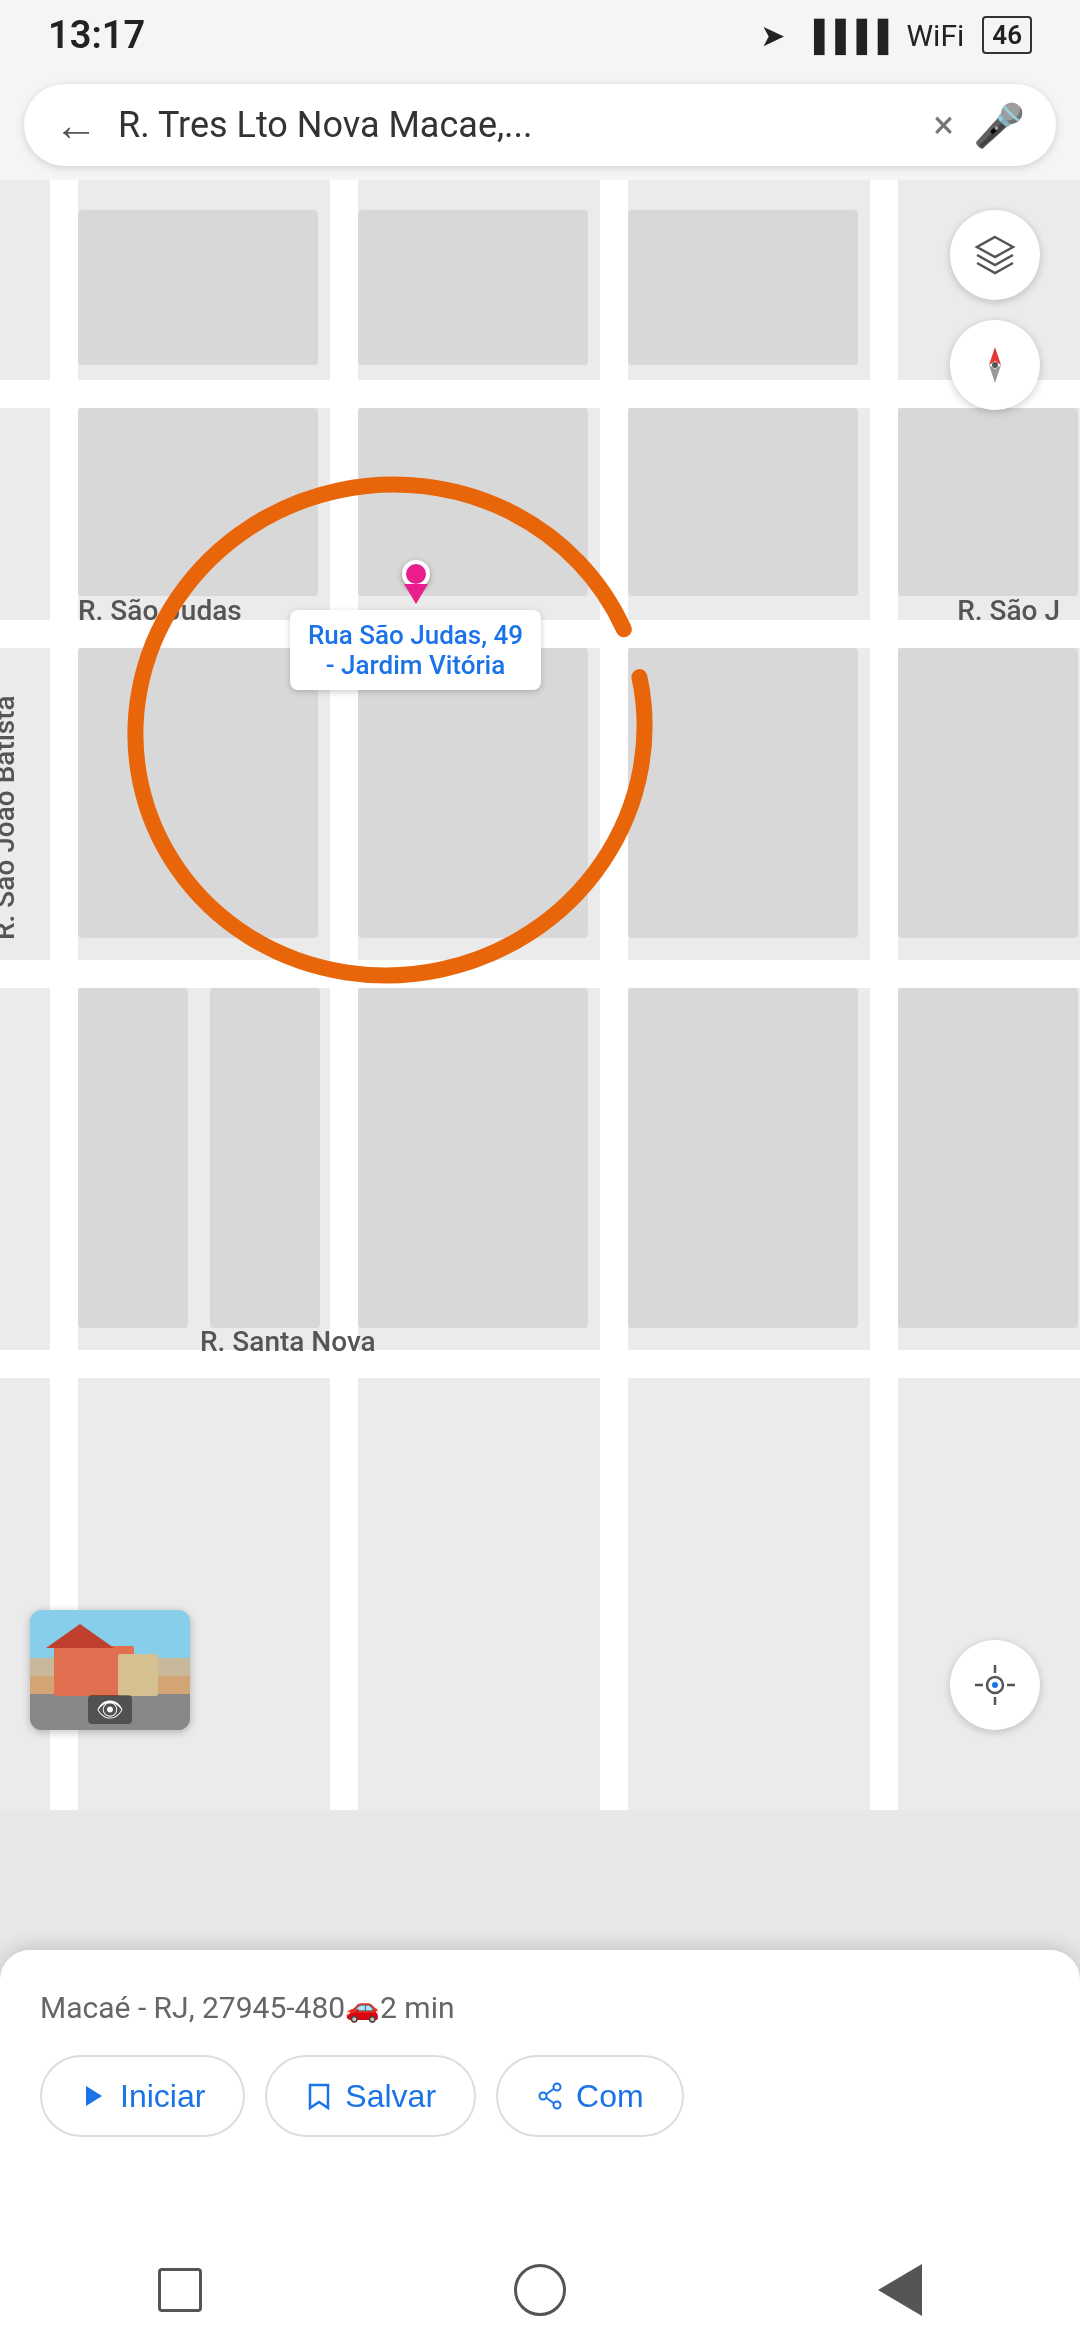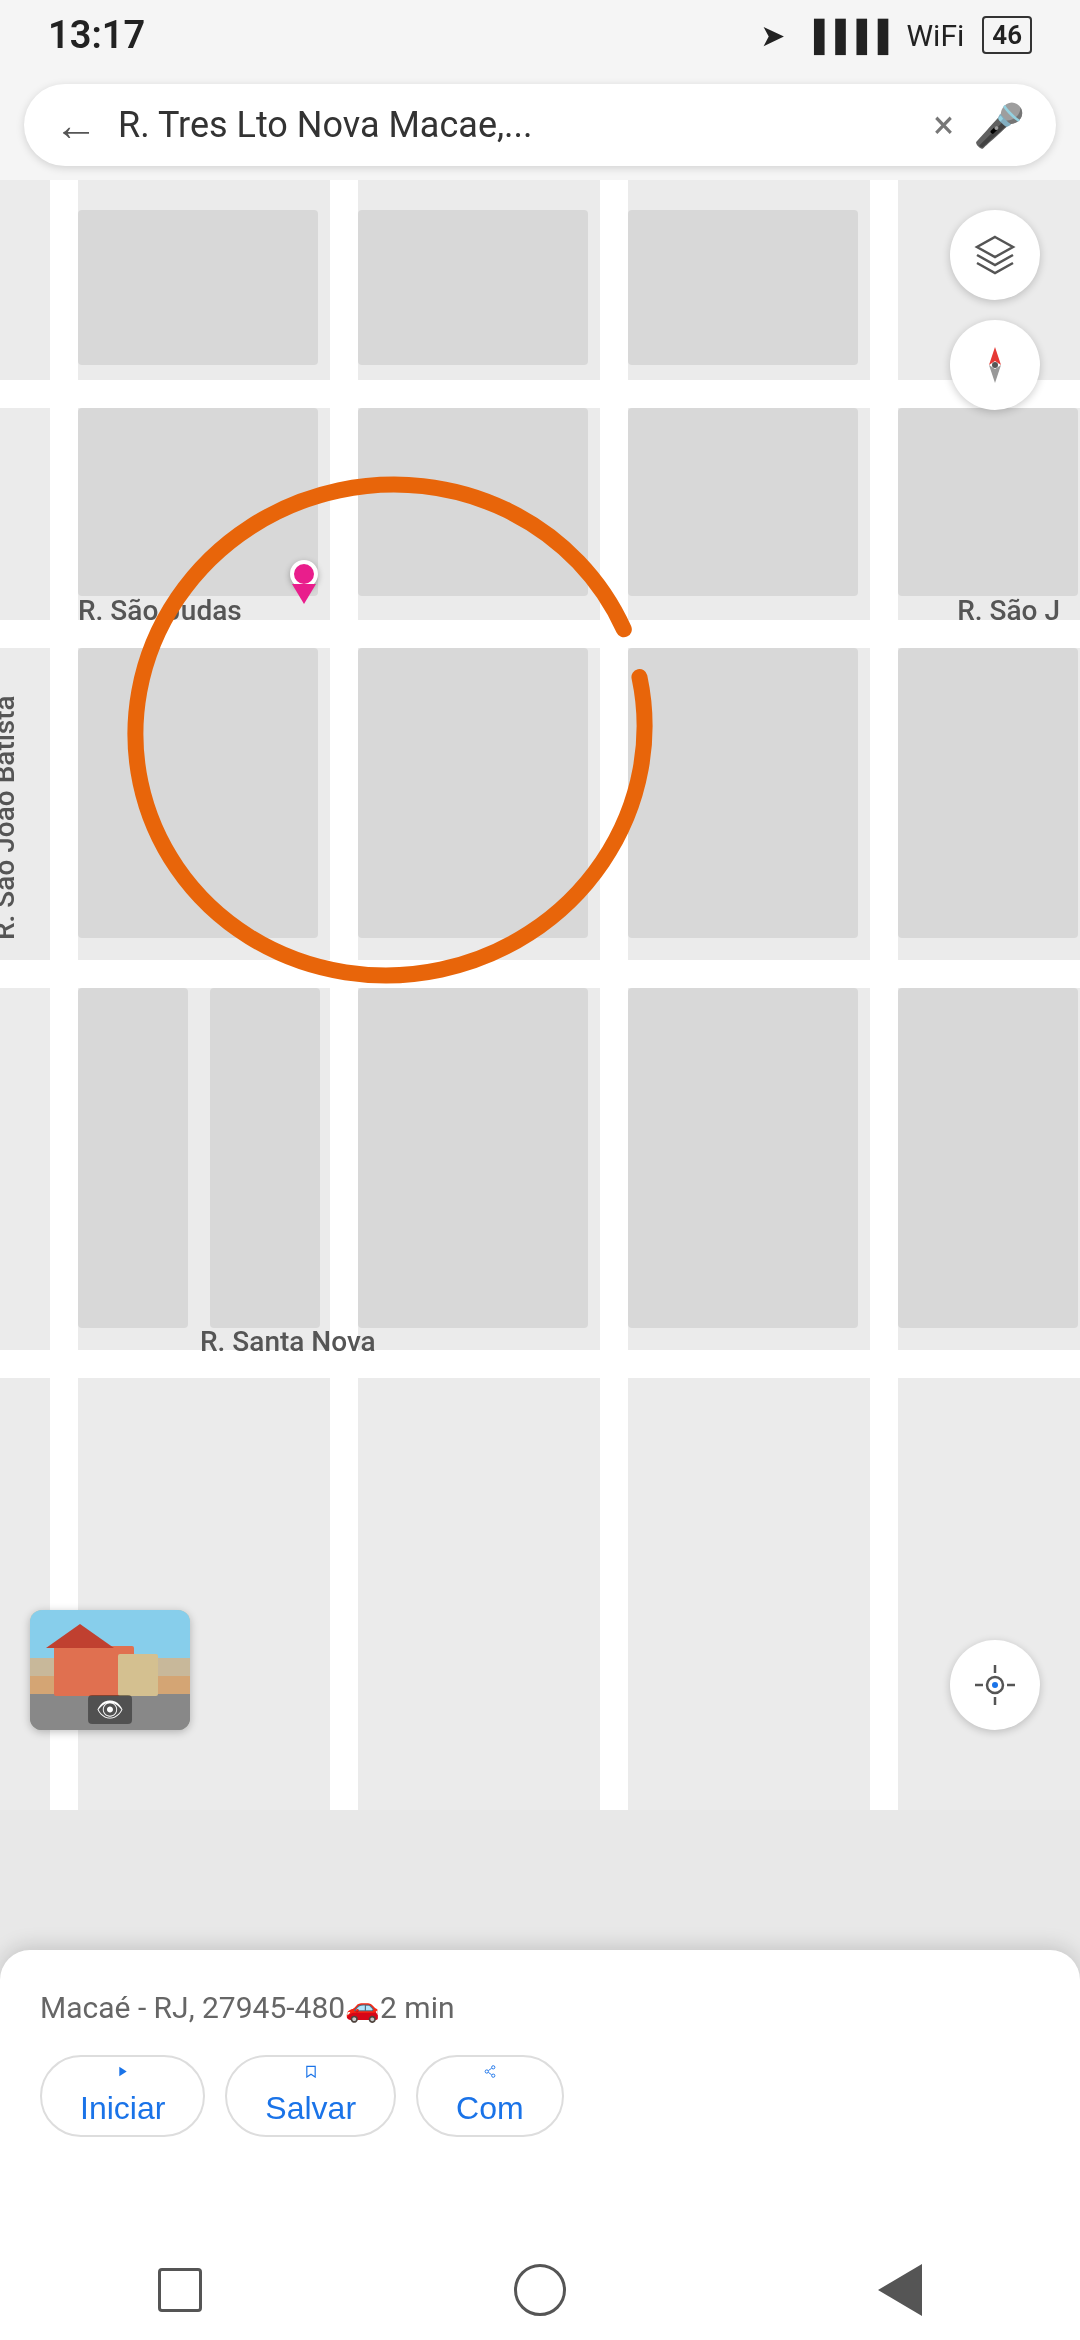--- a/index.html
+++ b/index.html
@@ -277,21 +277,20 @@
       border: 2px solid #ddd;
       border-radius: 50px;
       padding: 8px 38px;
       height: 82px;
       font-size: 32px;
       font-weight: 500;
       display: flex;
       align-items: center;
       gap: 12px;
       cursor: pointer;
-      flex-direction: column;
     }
 
     
     .nav-bar {
       position: absolute;
       bottom: 0; left: 0; right: 0;
       height: 100px;
       background: white;
       display: flex;
       align-items: center;
@@ -387,20 +386,24 @@
   <div class="street-label" style="left:0px; top:500px; width:46px; transform:rotate(-90deg) translateX(-260px) translateY(-12px); transform-origin: left top;">R. São João Batista</div>
 
   <div class="street-label" style="left:78px; top:414px;">R. São Judas</div>
   <div class="street-label" style="right:20px; top:414px;">R. São J</div>
 
   <div class="street-label" style="left:200px; top:1145px;">R. Santa Nova</div>
 
   <div class="map-pin" style="left:290px; top:380px;">
     <div class="pin-dot"></div>
     <div class="pin-tail"></div>
+    <div class="pin-label">
+      <span>Rua São Judas, 49</span><br>
+      <span>- Jardim Vitória</span>
+    </div>
   </div>
 
   <svg style="position:absolute;left:100px;top:260px;width:580px;height:580px;z-index:15;pointer-events:none;" viewBox="0 0 580 580">
     <ellipse cx="290" cy="290" rx="255" ry="245" fill="none" stroke="#e8650a" stroke-width="16" stroke-linecap="round" stroke-dasharray="1580" stroke-dashoffset="60" transform="rotate(-12 290 290)" style="filter: url(#rough)"></ellipse>
   </svg>
 
   <div class="map-control" style="top:30px; right:40px;">
     <svg width="44" height="44" viewBox="0 0 44 44">
       <polygon points="22,4 40,14 22,24 4,14" fill="none" stroke="#555" stroke-width="2.5"></polygon>
       <polyline points="4,22 22,32 40,22" fill="none" stroke="#555" stroke-width="2.5"></polyline>

